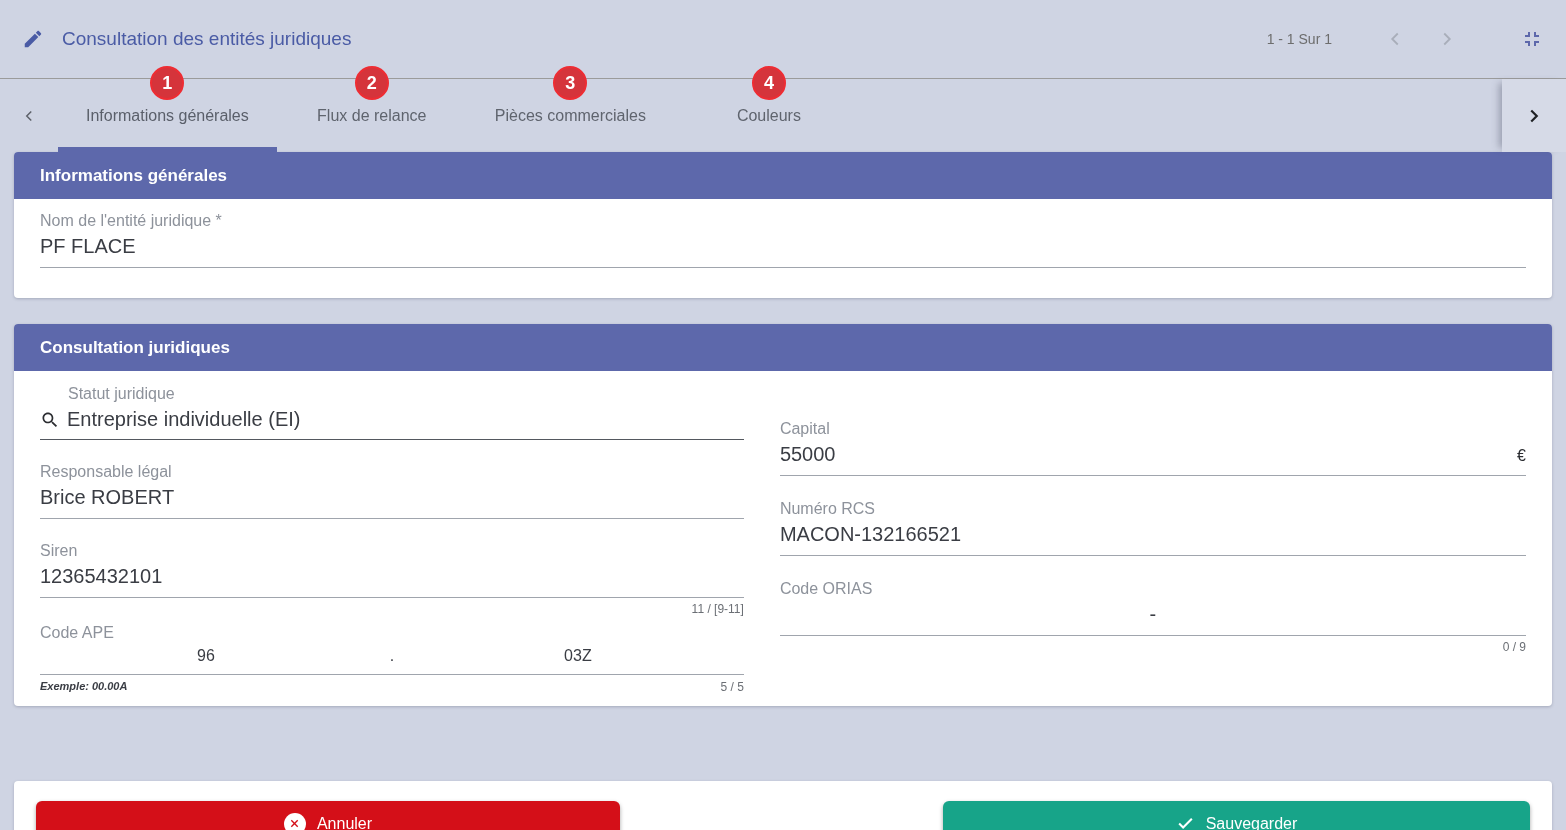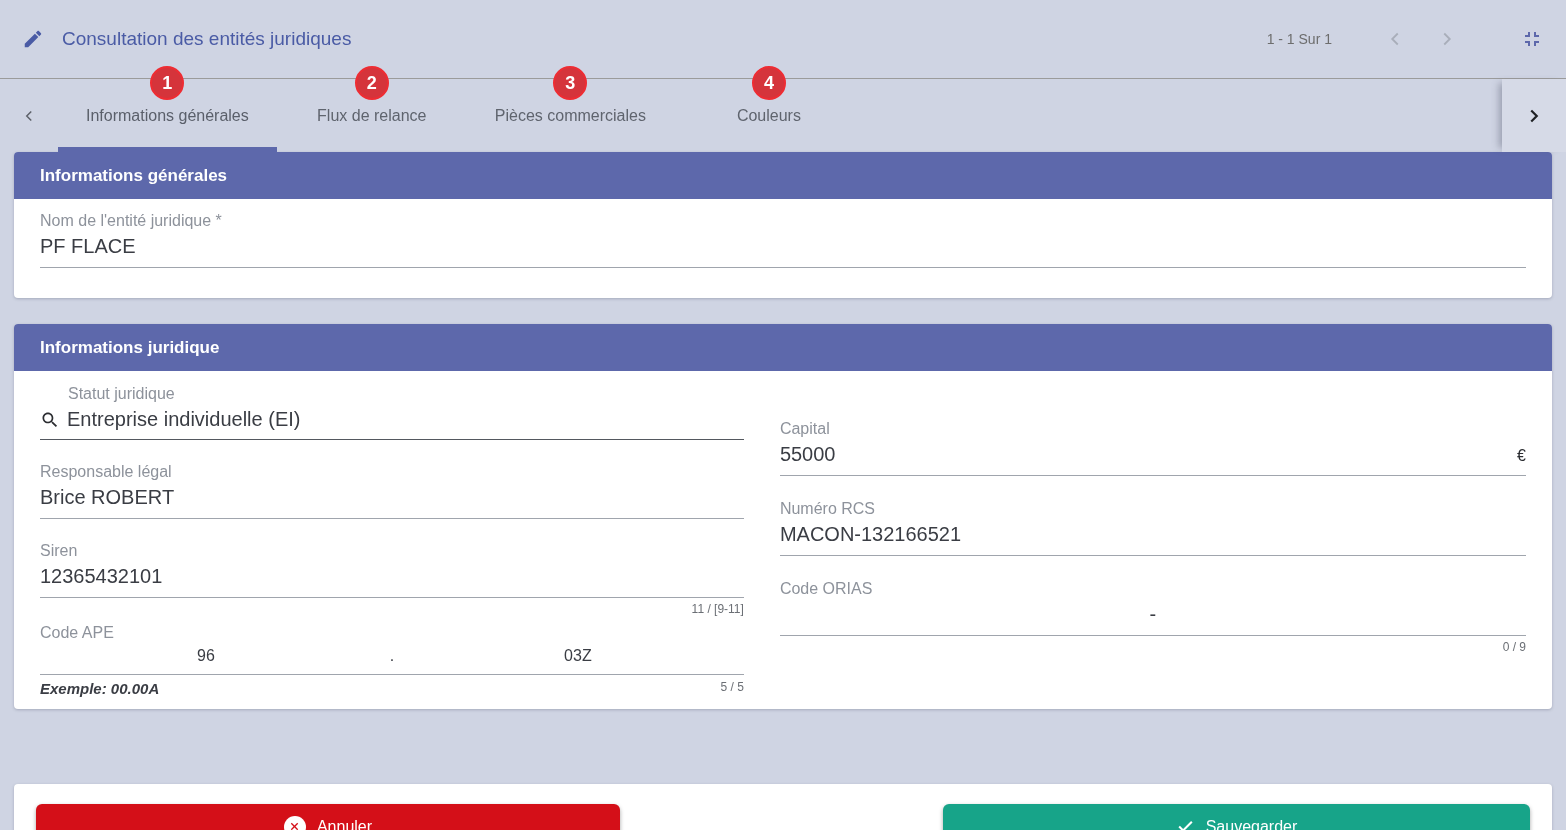--- a/index.html
+++ b/index.html
@@ -90,21 +90,21 @@
   .f-statut .value-row { display:flex; align-items:center; gap:7px; border-bottom:1px solid #54585f; padding-bottom:8px; }
   .search-ic { width:20px; height:20px; fill:#2b2d31; flex:none; }
 
   .f-resp { margin-top:23px; }
   .f-siren { margin-top:23px; }
   .f-ape { margin-top:8px; }
   .ape-row { display:flex; align-items:baseline; }
   .ape-part { flex:1; text-align:center; font-size:16px; color:#3a3d44; }
   .ape-dot { width:40px; text-align:center; font-size:16px; color:#3a3d44; }
   .hint-row { display:flex; justify-content:space-between; margin-top:5px; }
-  .hint-example { font-size:15px; font-weight:bold; font-style:italic; color:#3a3d44; }
+  .hint-example { font-size:11px; font-weight:bold; font-style:italic; color:#3a3d44; }
   .hint-counter { font-size:12px; color:#6b6f75; }
 
   .col-right { padding-top:35px; }
   .f-capital .value-row { display:flex; justify-content:space-between; align-items:baseline; }
   .euro { font-size:16px; color:#2b2d31; }
   .f-rcs { margin-top:24px; }
   .f-orias { margin-top:24px; }
   .f-orias .field-value { display:block; text-align:center; }
 
   
@@ -195,21 +195,21 @@
   <div class="card-body">
     <div class="field">
       <span class="field-label">Nom de l'entité juridique *</span>
       <div class="field-value u-line">PF FLACE</div>
     </div>
   </div>
 </section>
 
 <section class="card card-legal">
   <div class="card-header">
-    <span>Informations juridique</span>
+    <span>Consultation juridiques</span>
   </div>
   <div class="card-body">
 
     <div class="col-left">
       <div class="field f-statut">
         <span class="field-label">Statut juridique</span>
         <div class="value-row">
           <svg class="search-ic" viewBox="0 0 24 24">
             <path d="M15.5 14h-.79l-.28-.27C15.41 12.59 16 11.11 16 9.5 16 5.91 13.09 3 9.5 3S3 5.91 3 9.5 5.91 16 9.5 16c1.61 0 3.09-.59 4.23-1.57l.27.28v.79l5 4.99L20.49 19l-4.99-5zm-6 0C7.01 14 5 11.99 5 9.5S7.01 5 9.5 5 14 7.01 14 9.5 11.99 14 9.5 14z"></path>
           </svg>

